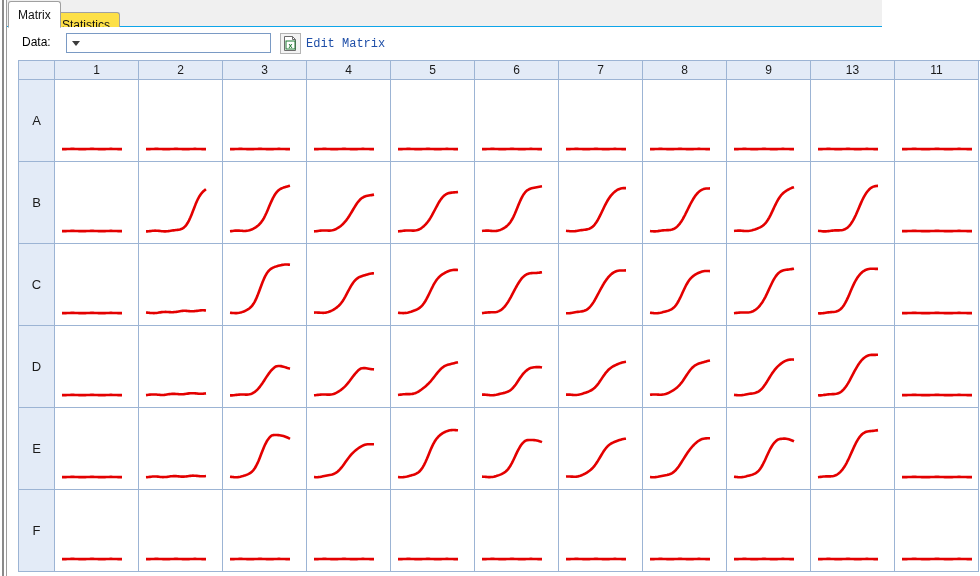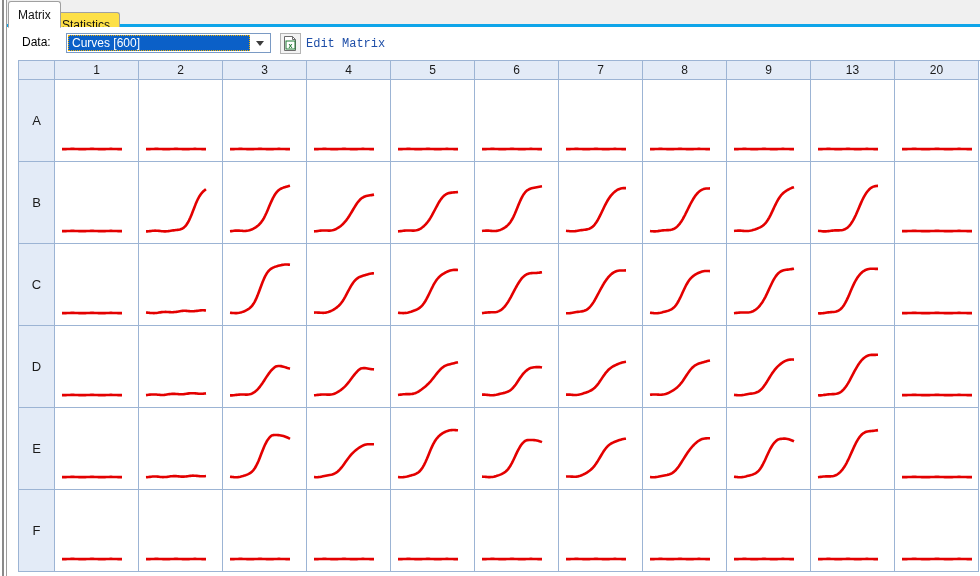--- a/index.html
+++ b/index.html
@@ -16,23 +16,23 @@
     background:#ffffff;
     border-right:1px solid #9d9d9d;
     box-sizing:border-box;
   }
   #left-edge:after{
     content:"";position:absolute;left:2px;top:0;width:2px;height:576px;
     background:#8a8a8a;
   }
   
   #tabstrip{
-    position:absolute;left:7px;top:0;width:973px;height:27px;
+    position:absolute;left:7px;top:0;width:875px;height:27px;
     box-sizing:border-box;
-    border-bottom:3px solid #0ea5e9;
+    border-bottom:1px solid #0ea5e9;
     background:#f0f0f0;
   }
   .tab{
     position:absolute;top:12px;height:25px;box-sizing:border-box;
     display:flex;align-items:center;justify-content:center;
     font-size:12px;color:#111;
     border:1px solid #a0a0a0;
     border-bottom:none;
     background:#fde047;
     border-radius:3px 3px 0 0;
@@ -156,21 +156,20 @@
   <div class="tab" id="tab-statistics">
     <span>Statistics</span>
   </div>
 </div>
 
 <div id="toolbar">
   <span id="data-label">Data:</span>
 </div>
 
 <div id="data-combo">
-  <div class="combo-value">Curves [600]</div>
   <div class="combo-arrow">
       <span class="chev"></span>
     </div>
 </div>
 
 <div id="edit-matrix-btn">
   <svg width="15" height="15" viewBox="0 0 15 15">
     <path d="M1.5 0.5 h8 l3 3 v11 h-11 z" fill="#ffffff" stroke="#6b6b6b" stroke-width="1"></path>
     <path d="M9.5 0.5 v3 h3" fill="none" stroke="#6b6b6b" stroke-width="1"></path>
     <rect x="3" y="5" width="9" height="8" fill="#ffffff" stroke="#1e7b33" stroke-width="1"></rect>
@@ -186,21 +185,21 @@
       <div class="col-hdr">1</div>
       <div class="col-hdr">2</div>
       <div class="col-hdr">3</div>
       <div class="col-hdr">4</div>
       <div class="col-hdr">5</div>
       <div class="col-hdr">6</div>
       <div class="col-hdr">7</div>
       <div class="col-hdr">8</div>
       <div class="col-hdr">9</div>
       <div class="col-hdr">13</div>
-      <div class="col-hdr">20</div>
+      <div class="col-hdr">11</div>
     </div>
     <div class="grid-row">
       <div class="row-hdr">A</div>
       <div class="well">
         <svg viewBox="0 0 84 82">
           <path d="M 7.00 69.17 L 8.30 69.17 L 9.61 69.15 L 10.91 69.11 L 12.22 69.06 L 13.52 69.01 L 14.83 68.96 L 16.13 68.92 L 17.43 68.91 L 18.74 68.92 L 20.04 68.95 L 21.35 69.00 L 22.65 69.05 L 23.96 69.10 L 25.26 69.15 L 26.57 69.17 L 27.87 69.17 L 29.17 69.14 L 30.48 69.10 L 31.78 69.05 L 33.09 69.00 L 34.39 68.95 L 35.70 68.92 L 37.00 68.91 L 38.30 68.92 L 39.61 68.96 L 40.91 69.01 L 42.22 69.06 L 43.52 69.11 L 44.83 69.15 L 46.13 69.17 L 47.43 69.17 L 48.74 69.14 L 50.04 69.10 L 51.35 69.04 L 52.65 68.99 L 53.96 68.94 L 55.26 68.92 L 56.57 68.91 L 57.87 68.93 L 59.17 68.96 L 60.48 69.01 L 61.78 69.07 L 63.09 69.12 L 64.39 69.15 L 65.70 69.17 L 67.00 69.16" fill="none" stroke="#e30000" stroke-width="2.6" stroke-linecap="butt" stroke-linejoin="round"></path>
         </svg>
       </div>
       <div class="well">
         <svg viewBox="0 0 84 82">

